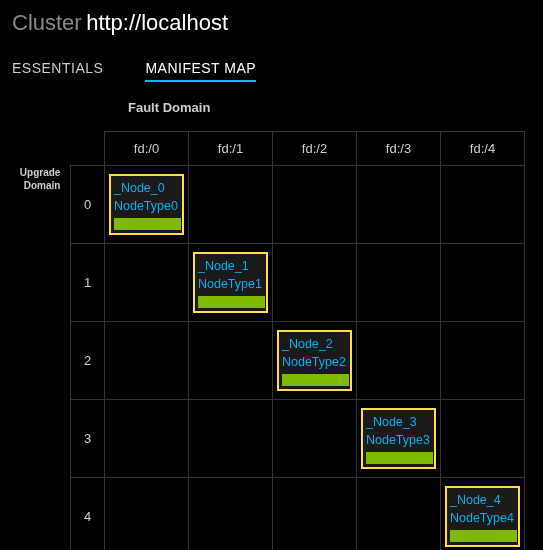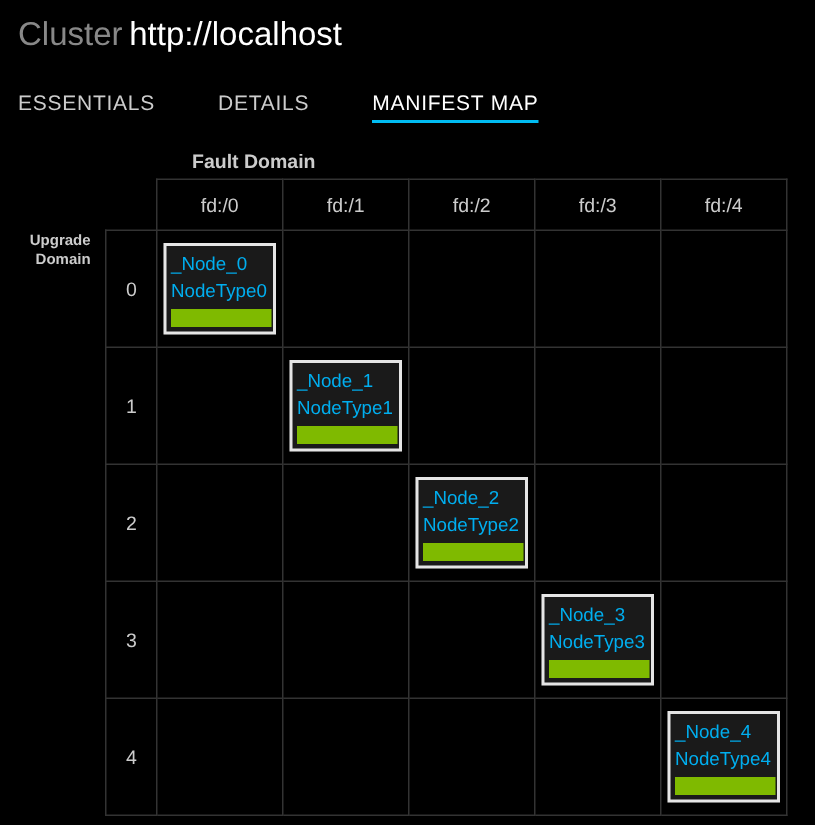--- a/index.html
+++ b/index.html
@@ -47,21 +47,21 @@
       border-bottom: 2px solid #00bcf2;
     }
     .grid-container {
       padding: 8px 18px 0 10px;
     }
     .axis-label-top {
       font-size: 13px;
       color: #ccc;
       font-weight: 600;
       padding-left: 118px;
-      margin-bottom: 4px;
+      margin-bottom: 16px;
     }
     .table {
       border-collapse: collapse;
     }
     .col-header {
       border: 1px solid #333;
       text-align: center;
       font-size: 13px;
       color: #ccc;
       font-weight: 400;
@@ -94,21 +94,21 @@
     }
     .cell {
       border: 1px solid #333;
       width: 83px;
       height: 78px;
       vertical-align: middle;
       text-align: center;
       padding: 4px;
     }
     .node-box {
-      border: 2px solid #e5e5e5;
+      border: 2px solid #fde047;
       background: #1a1a1a;
       padding: 4px 1px 3px 3px;
       display: inline-block;
       width: 75px;
     }
     .node-name, .node-type {
       color: #00aeef;
       font-size: 12.5px;
       text-align: left;
       white-space: nowrap;
@@ -125,21 +125,20 @@
 <body>
 
 <div class="header">
   <span class="header-title">Cluster</span>
   <span> </span>
   <span class="header-url">http://localhost</span>
 </div>
 
 <div class="tabs">
   <div class="tab">ESSENTIALS</div>
-  <div class="tab">DETAILS</div>
   <div class="tab active">MANIFEST MAP</div>
 </div>
 
 <div class="grid-container">
   <div class="axis-label-top">Fault Domain</div>
   <table class="table">
     <tbody>
         <tr>
       <td class="corner-empty" colspan="2"></td>
       <th class="col-header">fd:/0</th>

